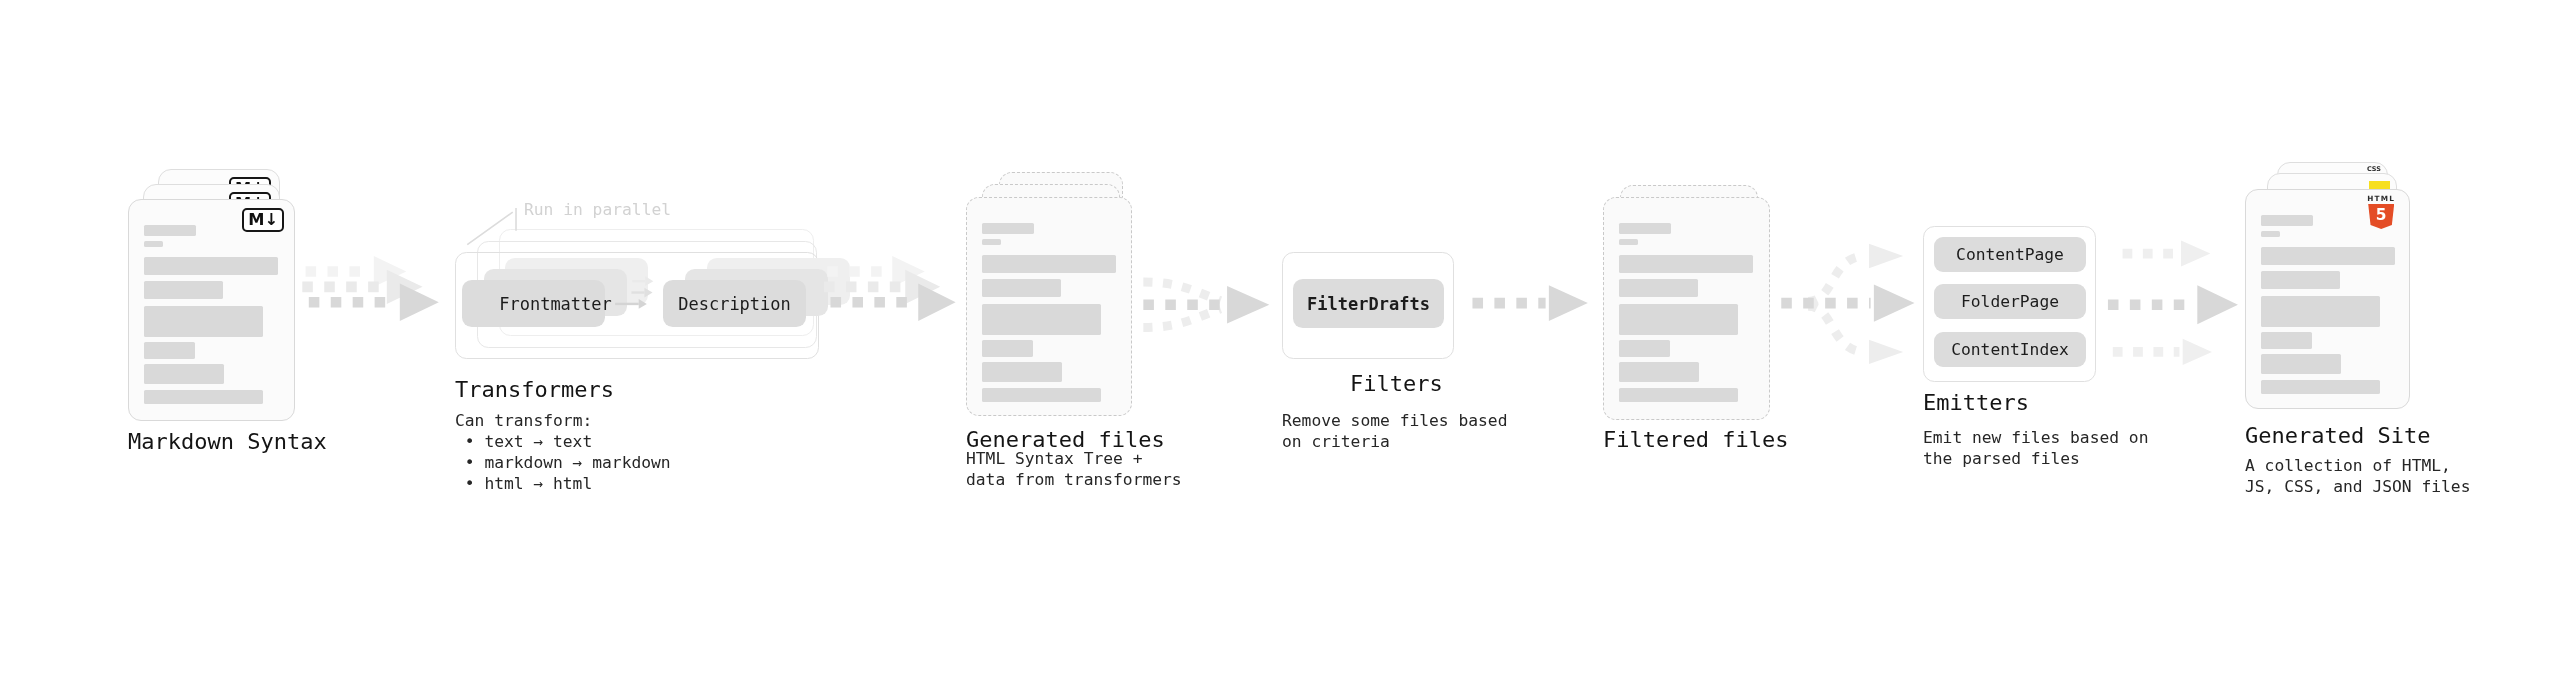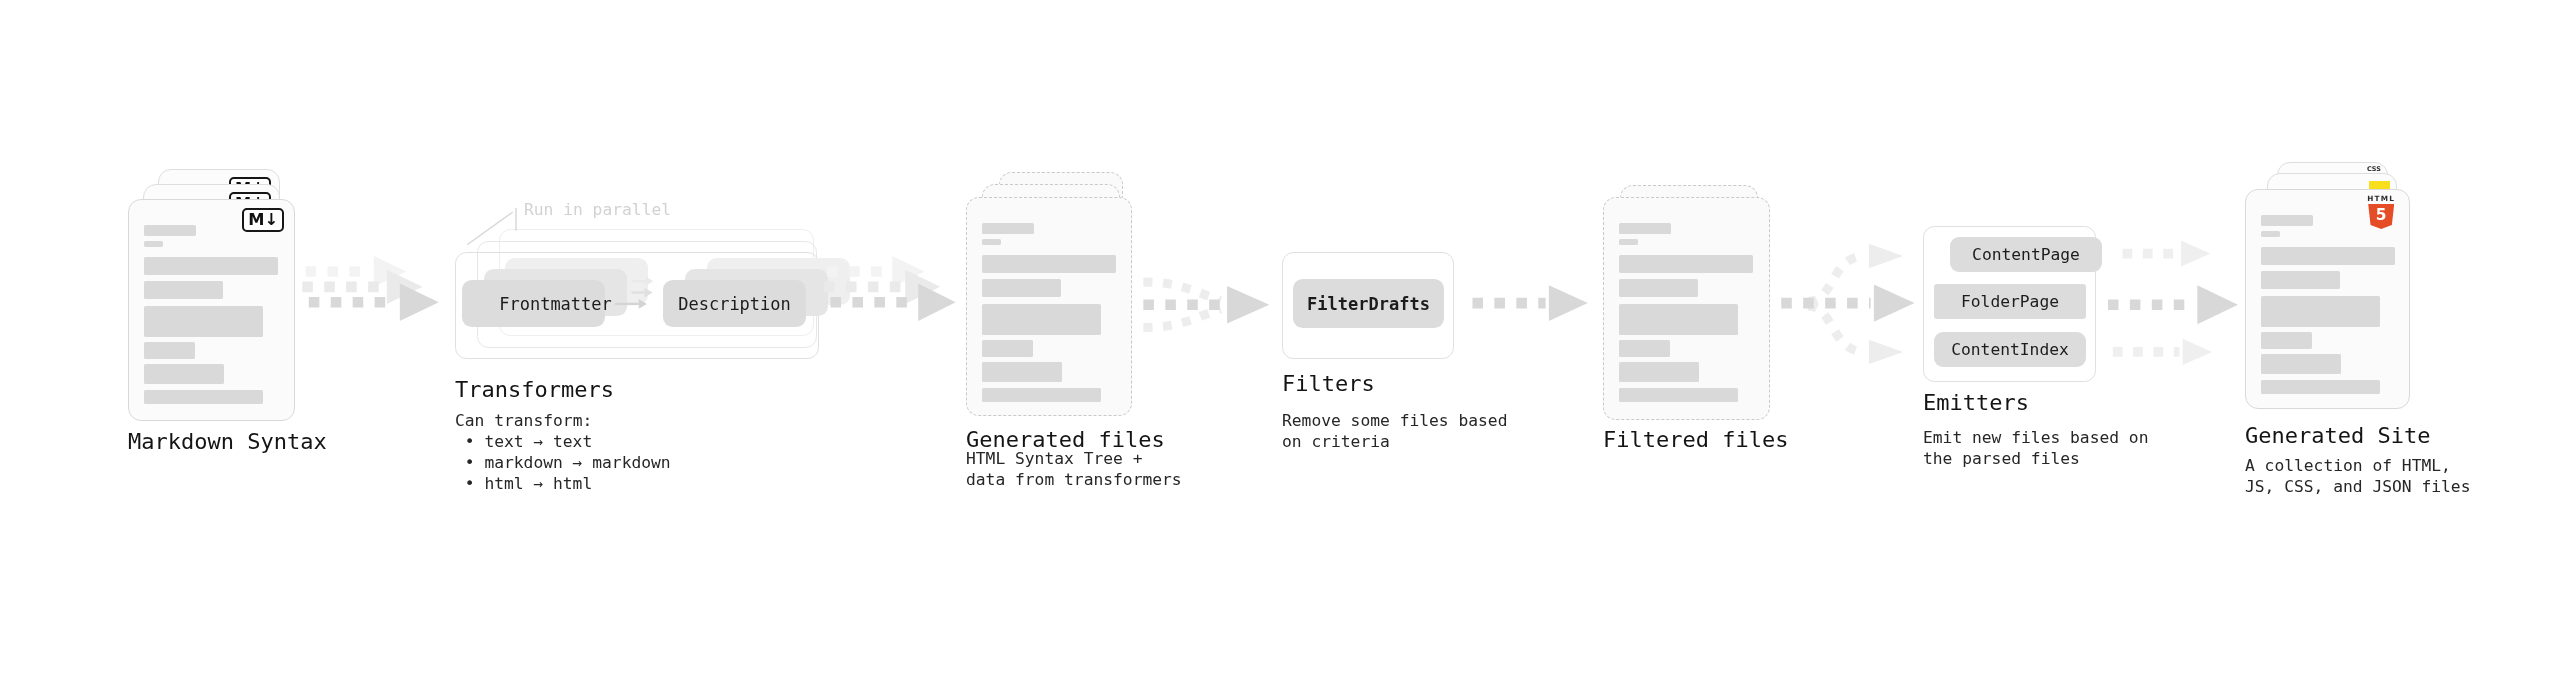--- a/index.html
+++ b/index.html
@@ -200,21 +200,21 @@
     <div class="stage-title" style="left:966px;top:428px;">Generated files</div>
     <div class="stage-sub" style="left:966px;top:448px;">HTML Syntax Tree +
 data from transformers</div>
   </div>
 
   <div>
     <div class="panel-box" style="left:1282px;top:252px;width:172px;height:107px;"></div>
     <div class="chip" style="left:1293px;top:279px;width:151px;height:49px;font-weight:bold;">
       <span>FilterDrafts</span>
     </div>
-    <div class="stage-title" style="left:1282px;top:372px;">Filters</div>
+    <div class="stage-title" style="left:1350px;top:372px;">Filters</div>
     <div class="stage-sub" style="left:1282px;top:410px;">Remove some files based
 on criteria</div>
   </div>
 
   <div>
     <div class="doc-ghost dashed" style="left:1620px;top:185px;width:138px;height:89px;"></div>
     <div class="doc-card dashed" style="left:1603px;top:197px;width:167px;height:223px;">
       <div class="bar b1"></div>
       <div class="bar b2"></div>
       <div class="bar b3"></div>
@@ -222,24 +222,24 @@
       <div class="bar b5"></div>
       <div class="bar b6"></div>
       <div class="bar b7"></div>
       <div class="bar b8"></div>
     </div>
     <div class="stage-title" style="left:1603px;top:428px;">Filtered files</div>
   </div>
 
   <div>
     <div class="panel-box" style="left:1923px;top:226px;width:173px;height:156px;"></div>
-    <div class="chip" style="left:1934px;top:237px;width:152px;height:35px;border-radius:9px;font-size:16.3px;margin-left:16px;">
+    <div class="chip" style="left:1934px;top:237px;width:152px;height:35px;border-radius:9px;font-size:16.3px;">
       <span>ContentPage</span>
     </div>
-    <div class="chip" style="left:1934px;top:284px;width:152px;height:35px;border-radius:3px;font-size:16.3px;">
+    <div class="chip" style="left:1934px;top:284px;width:152px;height:35px;border-radius:9px;font-size:16.3px;">
       <span>FolderPage</span>
     </div>
     <div class="chip" style="left:1934px;top:332px;width:152px;height:35px;border-radius:9px;font-size:16.3px;">
       <span>ContentIndex</span>
     </div>
     <div class="stage-title" style="left:1923px;top:391px;">Emitters</div>
     <div class="stage-sub" style="left:1923px;top:427px;">Emit new files based on
 the parsed files</div>
   </div>
 

